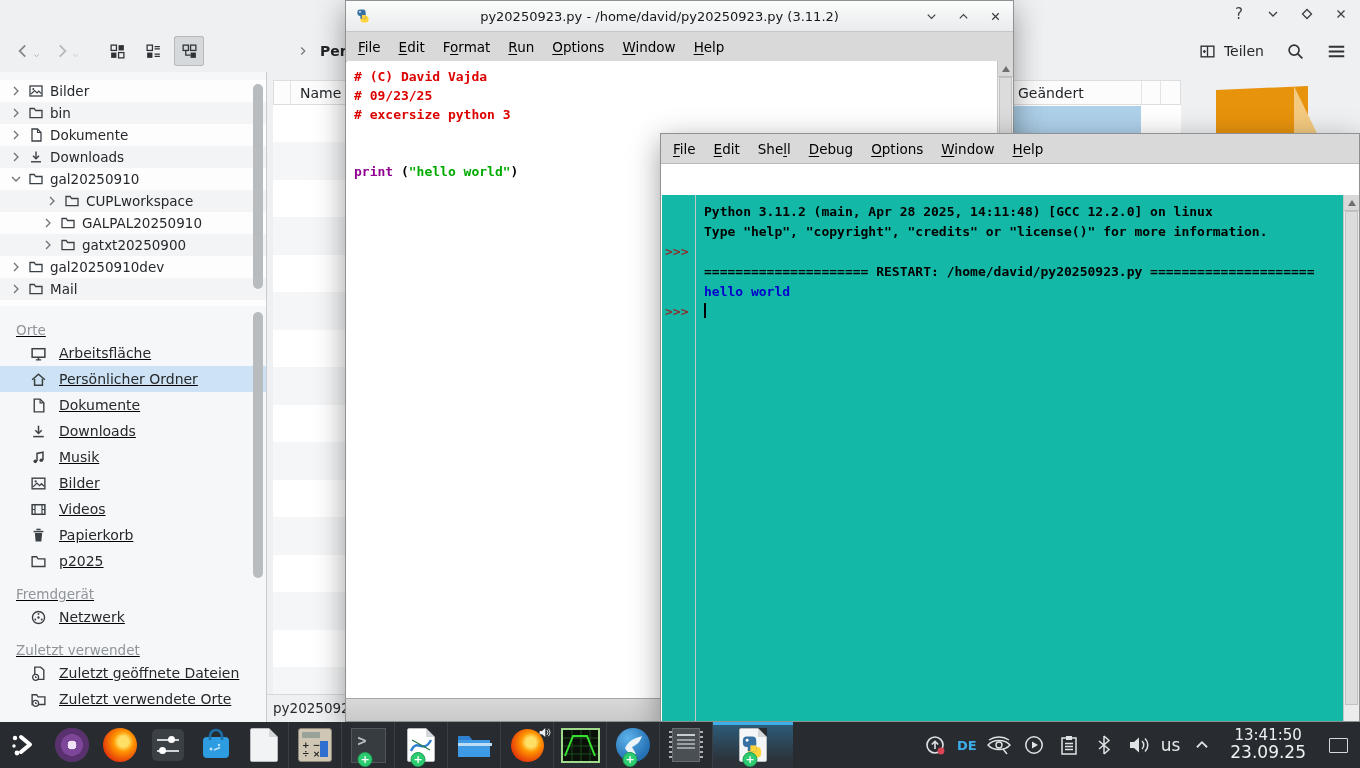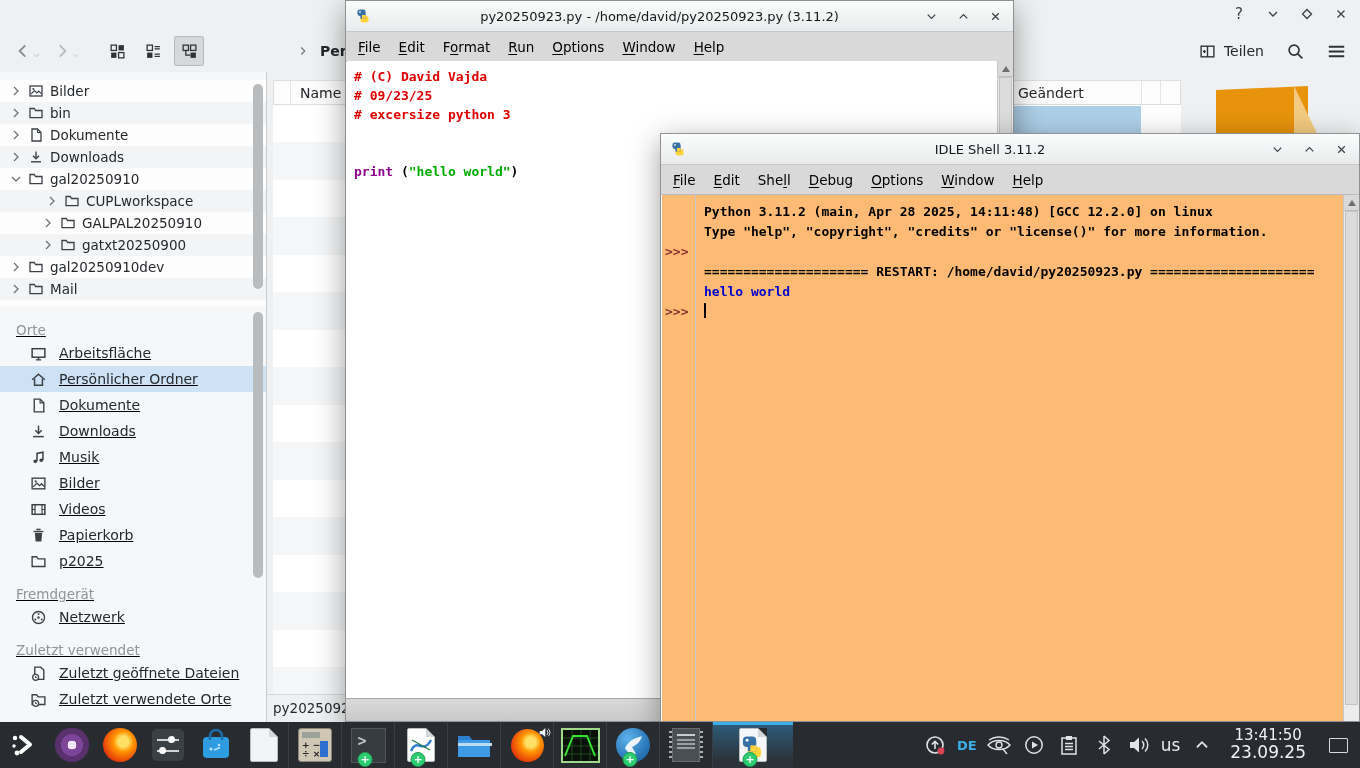--- a/index.html
+++ b/index.html
@@ -77,21 +77,21 @@
   #editor{left:345px;top:0;width:669px;height:722px;}
   .editor-body{position:absolute;left:1px;top:60px;right:16px;bottom:22px;background:#fff;overflow:hidden;
                font-family:"DejaVu Sans Mono",monospace;font-size:13px;font-weight:bold;line-height:19px;
                padding:6px 0 0 7px;white-space:pre;}
   .editor-scroll{top:60px;bottom:22px;}
   .editor-bottom{position:absolute;left:0;right:0;bottom:0;height:22px;
                  background:linear-gradient(#d9d9d9,#c9c9c9);border-top:1px solid #a6a6a6;}
 
   
   #shell{left:660px;top:133px;width:700px;height:589px;}
-  .shell-body{position:absolute;left:1px;top:61px;right:16px;bottom:0;background:#fdba74;overflow:hidden;
+  .shell-body{position:absolute;left:1px;top:61px;right:16px;bottom:0;background:#14b8a6;overflow:hidden;
               font-family:"DejaVu Sans Mono",monospace;font-size:13px;font-weight:bold;line-height:20px;
               padding-top:7px;}
   .shell-sep{position:absolute;left:33px;top:0;bottom:0;width:1px;background:#c4c6c8;}
   .shell-row{display:flex;}
   .shell-margin{width:33px;flex:none;padding-left:3px;box-sizing:border-box;color:#883333;white-space:pre;}
   .shell-text{padding-left:9px;white-space:pre;}
   .shell-scroll{top:61px;bottom:0;}
   .shell-cursor{display:inline-block;width:2px;height:15px;background:#000;vertical-align:-2px;}
 
   
@@ -624,45 +624,20 @@
   <div class="tk-scroll editor-scroll">
     <div class="arrow">
         <span class="tri-up"></span>
       </div>
     <div class="thumb"></div>
   </div>
   <div class="editor-bottom"></div>
 </div>
 
 <div class="tkwin" id="shell">
-  <div class="tk-titlebar">
-    <span class="tk-appicon ic">
-        <svg width="16" height="16">
-          <use href="#i-python"></use>
-        </svg>
-      </span>
-    <span class="tk-title">IDLE Shell 3.11.2</span>
-    <div class="tk-controls">
-      <span class="ic">
-          <svg width="15" height="15">
-            <use href="#i-chevron-down"></use>
-          </svg>
-        </span>
-      <span class="ic">
-          <svg width="15" height="15">
-            <use href="#i-chevron-up"></use>
-          </svg>
-        </span>
-      <span class="ic">
-          <svg width="15" height="15">
-            <use href="#i-close-x"></use>
-          </svg>
-        </span>
-    </div>
-  </div>
   <div class="tk-menubar">
       <span class="tk-menu-item"><u>F</u>ile</span>
       <span class="tk-menu-item"><u>E</u>dit</span>
       <span class="tk-menu-item">She<u>l</u>l</span>
       <span class="tk-menu-item"><u>D</u>ebug</span>
       <span class="tk-menu-item"><u>O</u>ptions</span>
       <span class="tk-menu-item"><u>W</u>indow</span>
       <span class="tk-menu-item"><u>H</u>elp</span>
     </div>
   <div class="shell-body">

